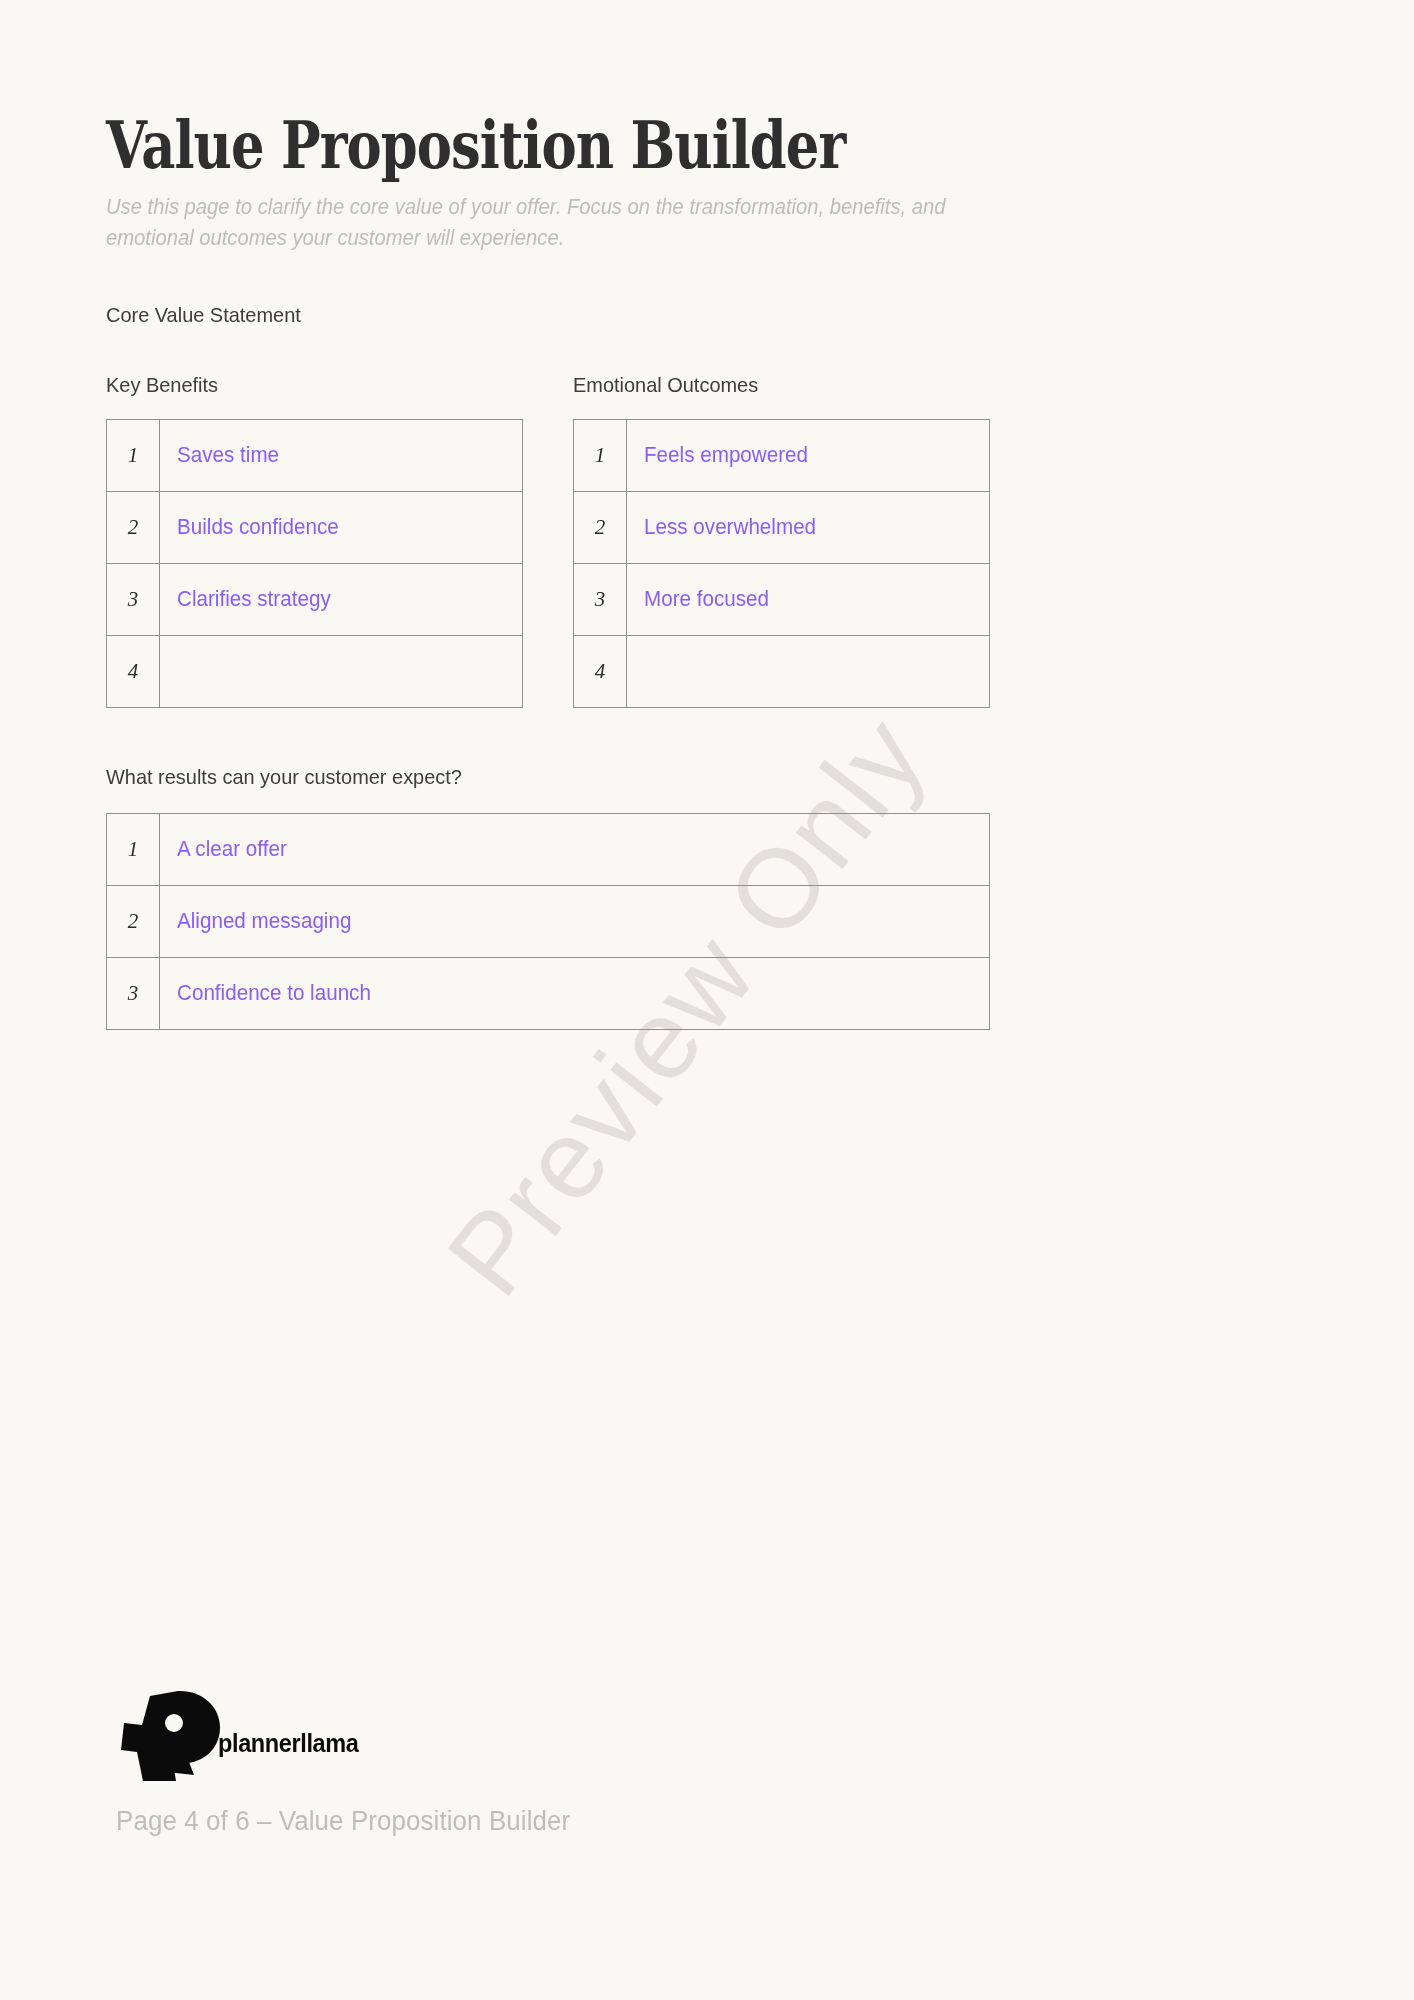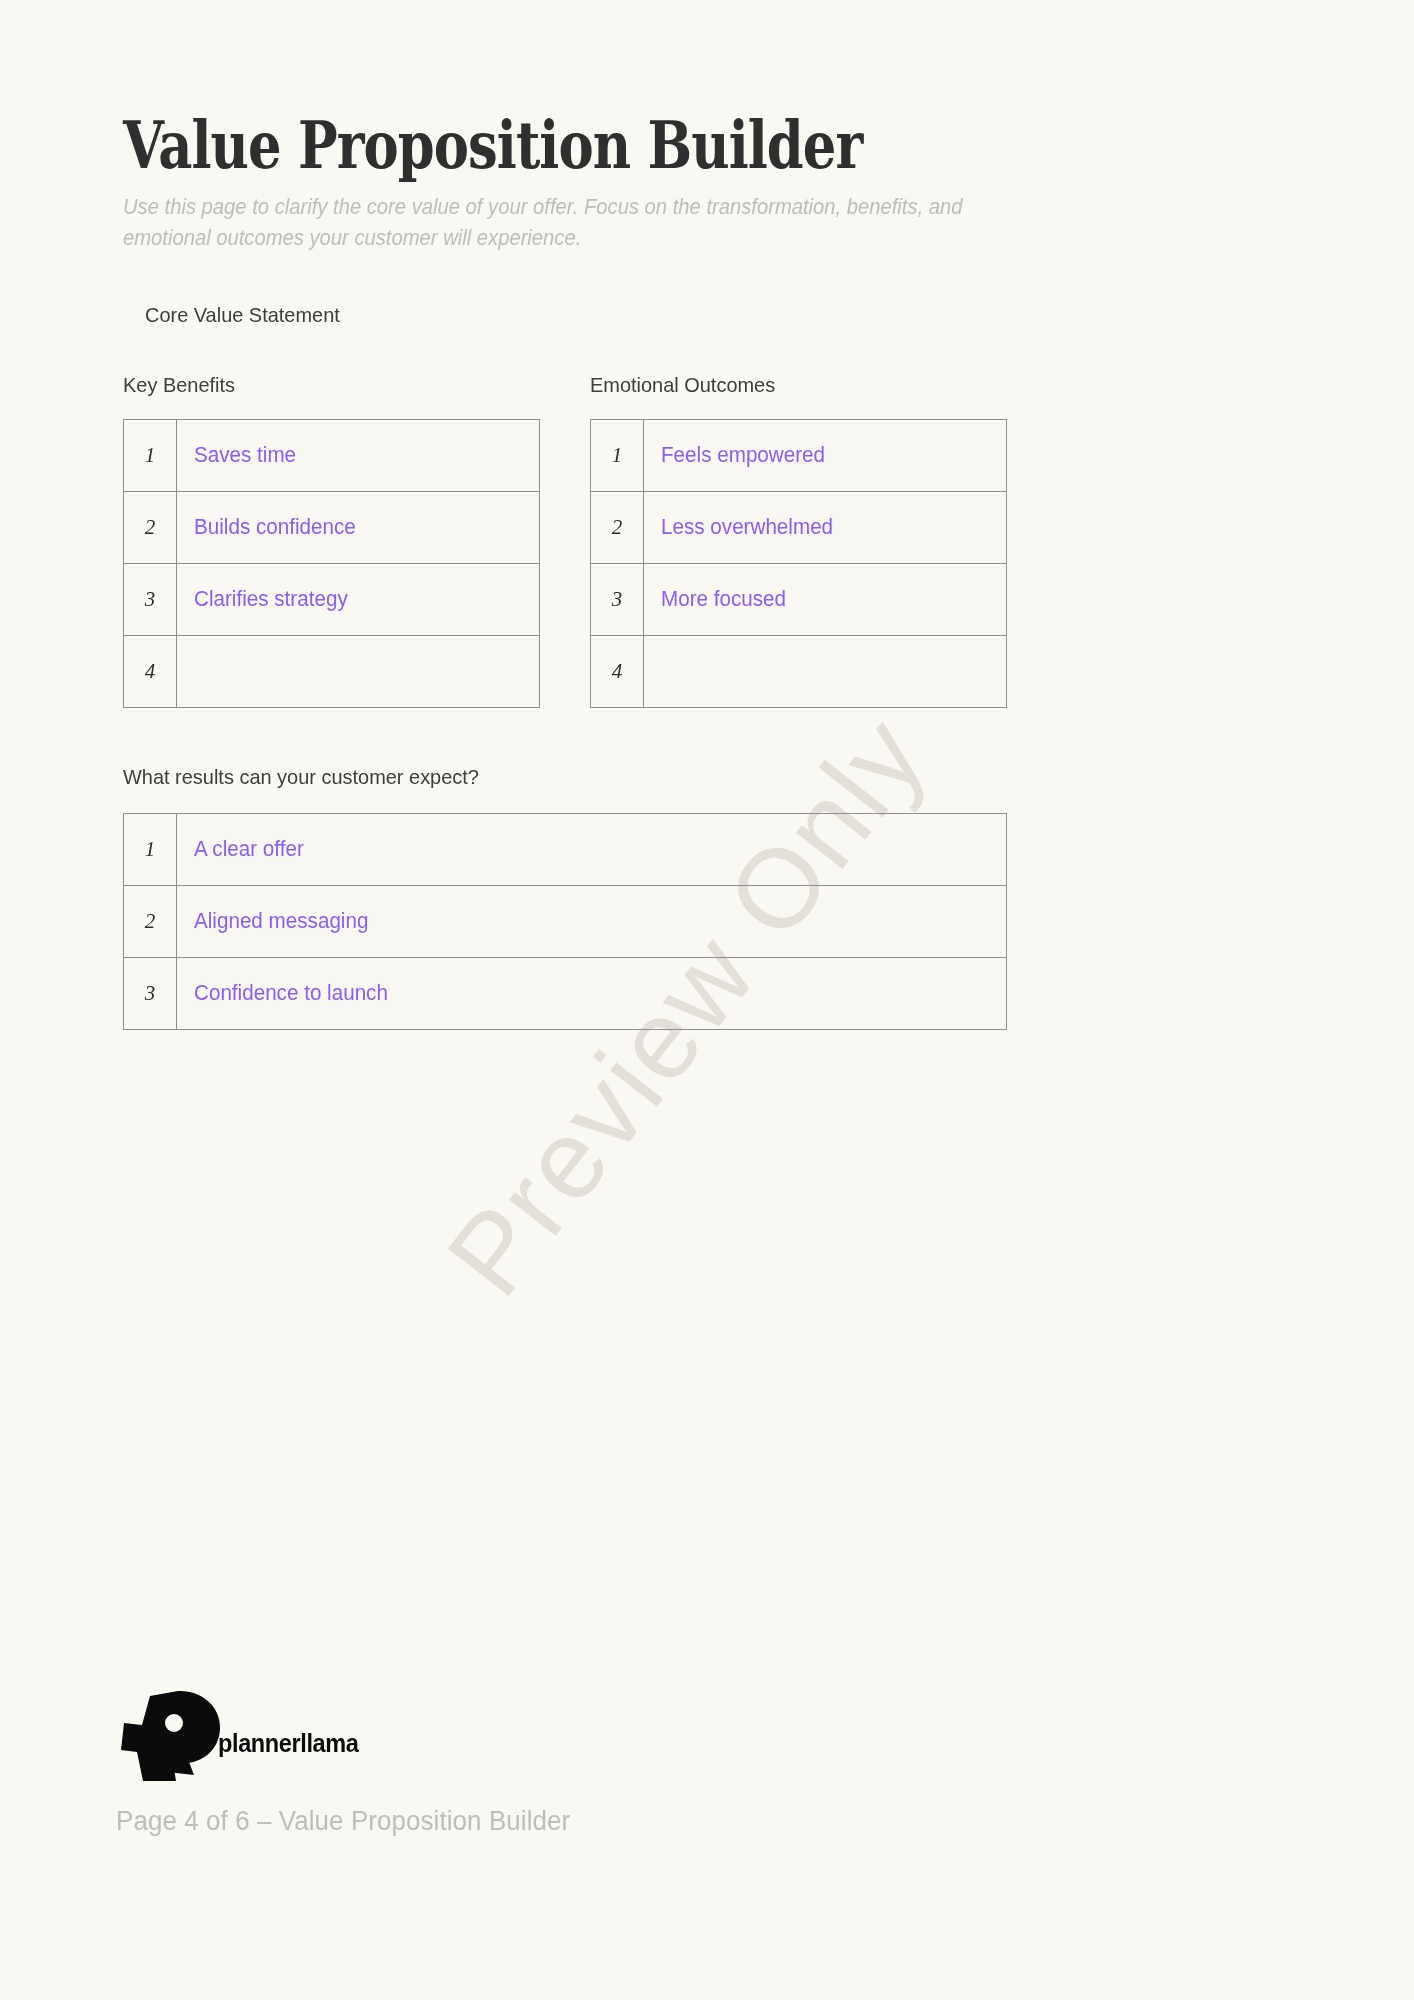--- a/index.html
+++ b/index.html
@@ -44,21 +44,21 @@
     color: #e3e0da;
     letter-spacing: 3px;
     white-space: nowrap;
     margin-left: -40px;
     margin-top: 10px;
   }
 
   
   #content {
     position: absolute;
-    left: 123px;
+    left: 106px;
     top: 0;
     width: 884px;
     z-index: 10;
   }
 
   
   .doc-title {
     font-family: "DejaVu Serif", "Liberation Serif", serif;
     font-weight: 700;
     font-size: 66px;
@@ -208,21 +208,21 @@
 
   <div id="watermark">
     <span>Preview Only</span>
   </div>
 
   <div id="content">
 
     <h1 class="doc-title">Value Proposition Builder</h1>
     <p class="doc-subtitle">Use this page to clarify the core value of your offer. Focus on the transformation, benefits, and emotional outcomes your customer will experience.</p>
 
-    <div style="margin-top:48px;margin-left:22px;">
+    <div style="margin-top:48px;">
       <div class="field-label">Core Value Statement</div>
     </div>
 
     <div class="two-col">
 
       <div class="col">
         <div class="field-label">Key Benefits</div>
         <table class="num-table" id="benefits-table">
           <tbody>
             <tr>

